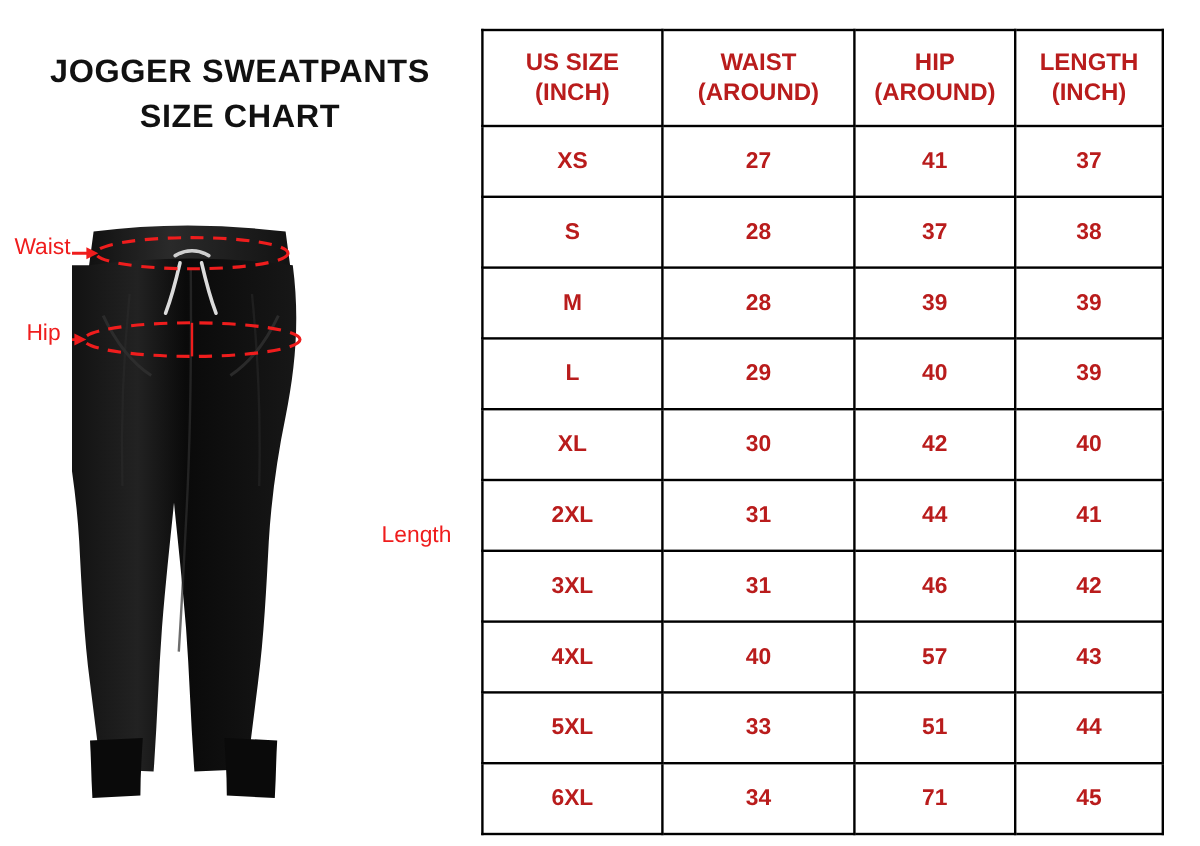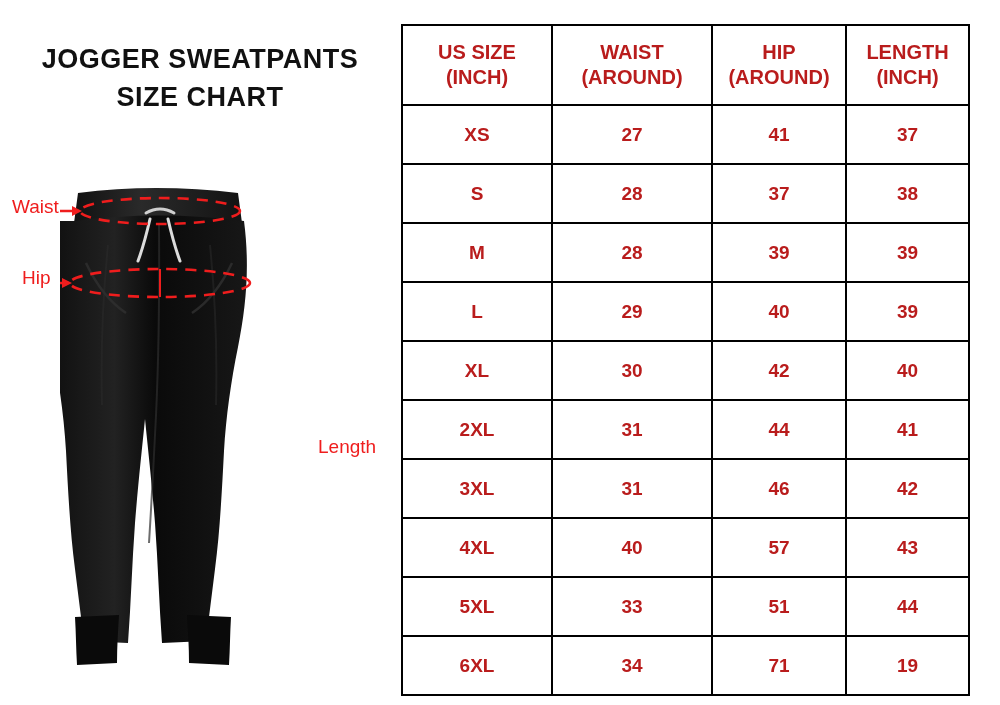--- a/index.html
+++ b/index.html
@@ -267,19 +267,19 @@
         <tr>
           <td>5XL</td>
           <td>33</td>
           <td>51</td>
           <td>44</td>
         </tr>
         <tr>
           <td>6XL</td>
           <td>34</td>
           <td>71</td>
-          <td>19</td>
+          <td>45</td>
         </tr>
       </tbody>
     </table>
   </div>
 
 </div>
 
 </body></html>

